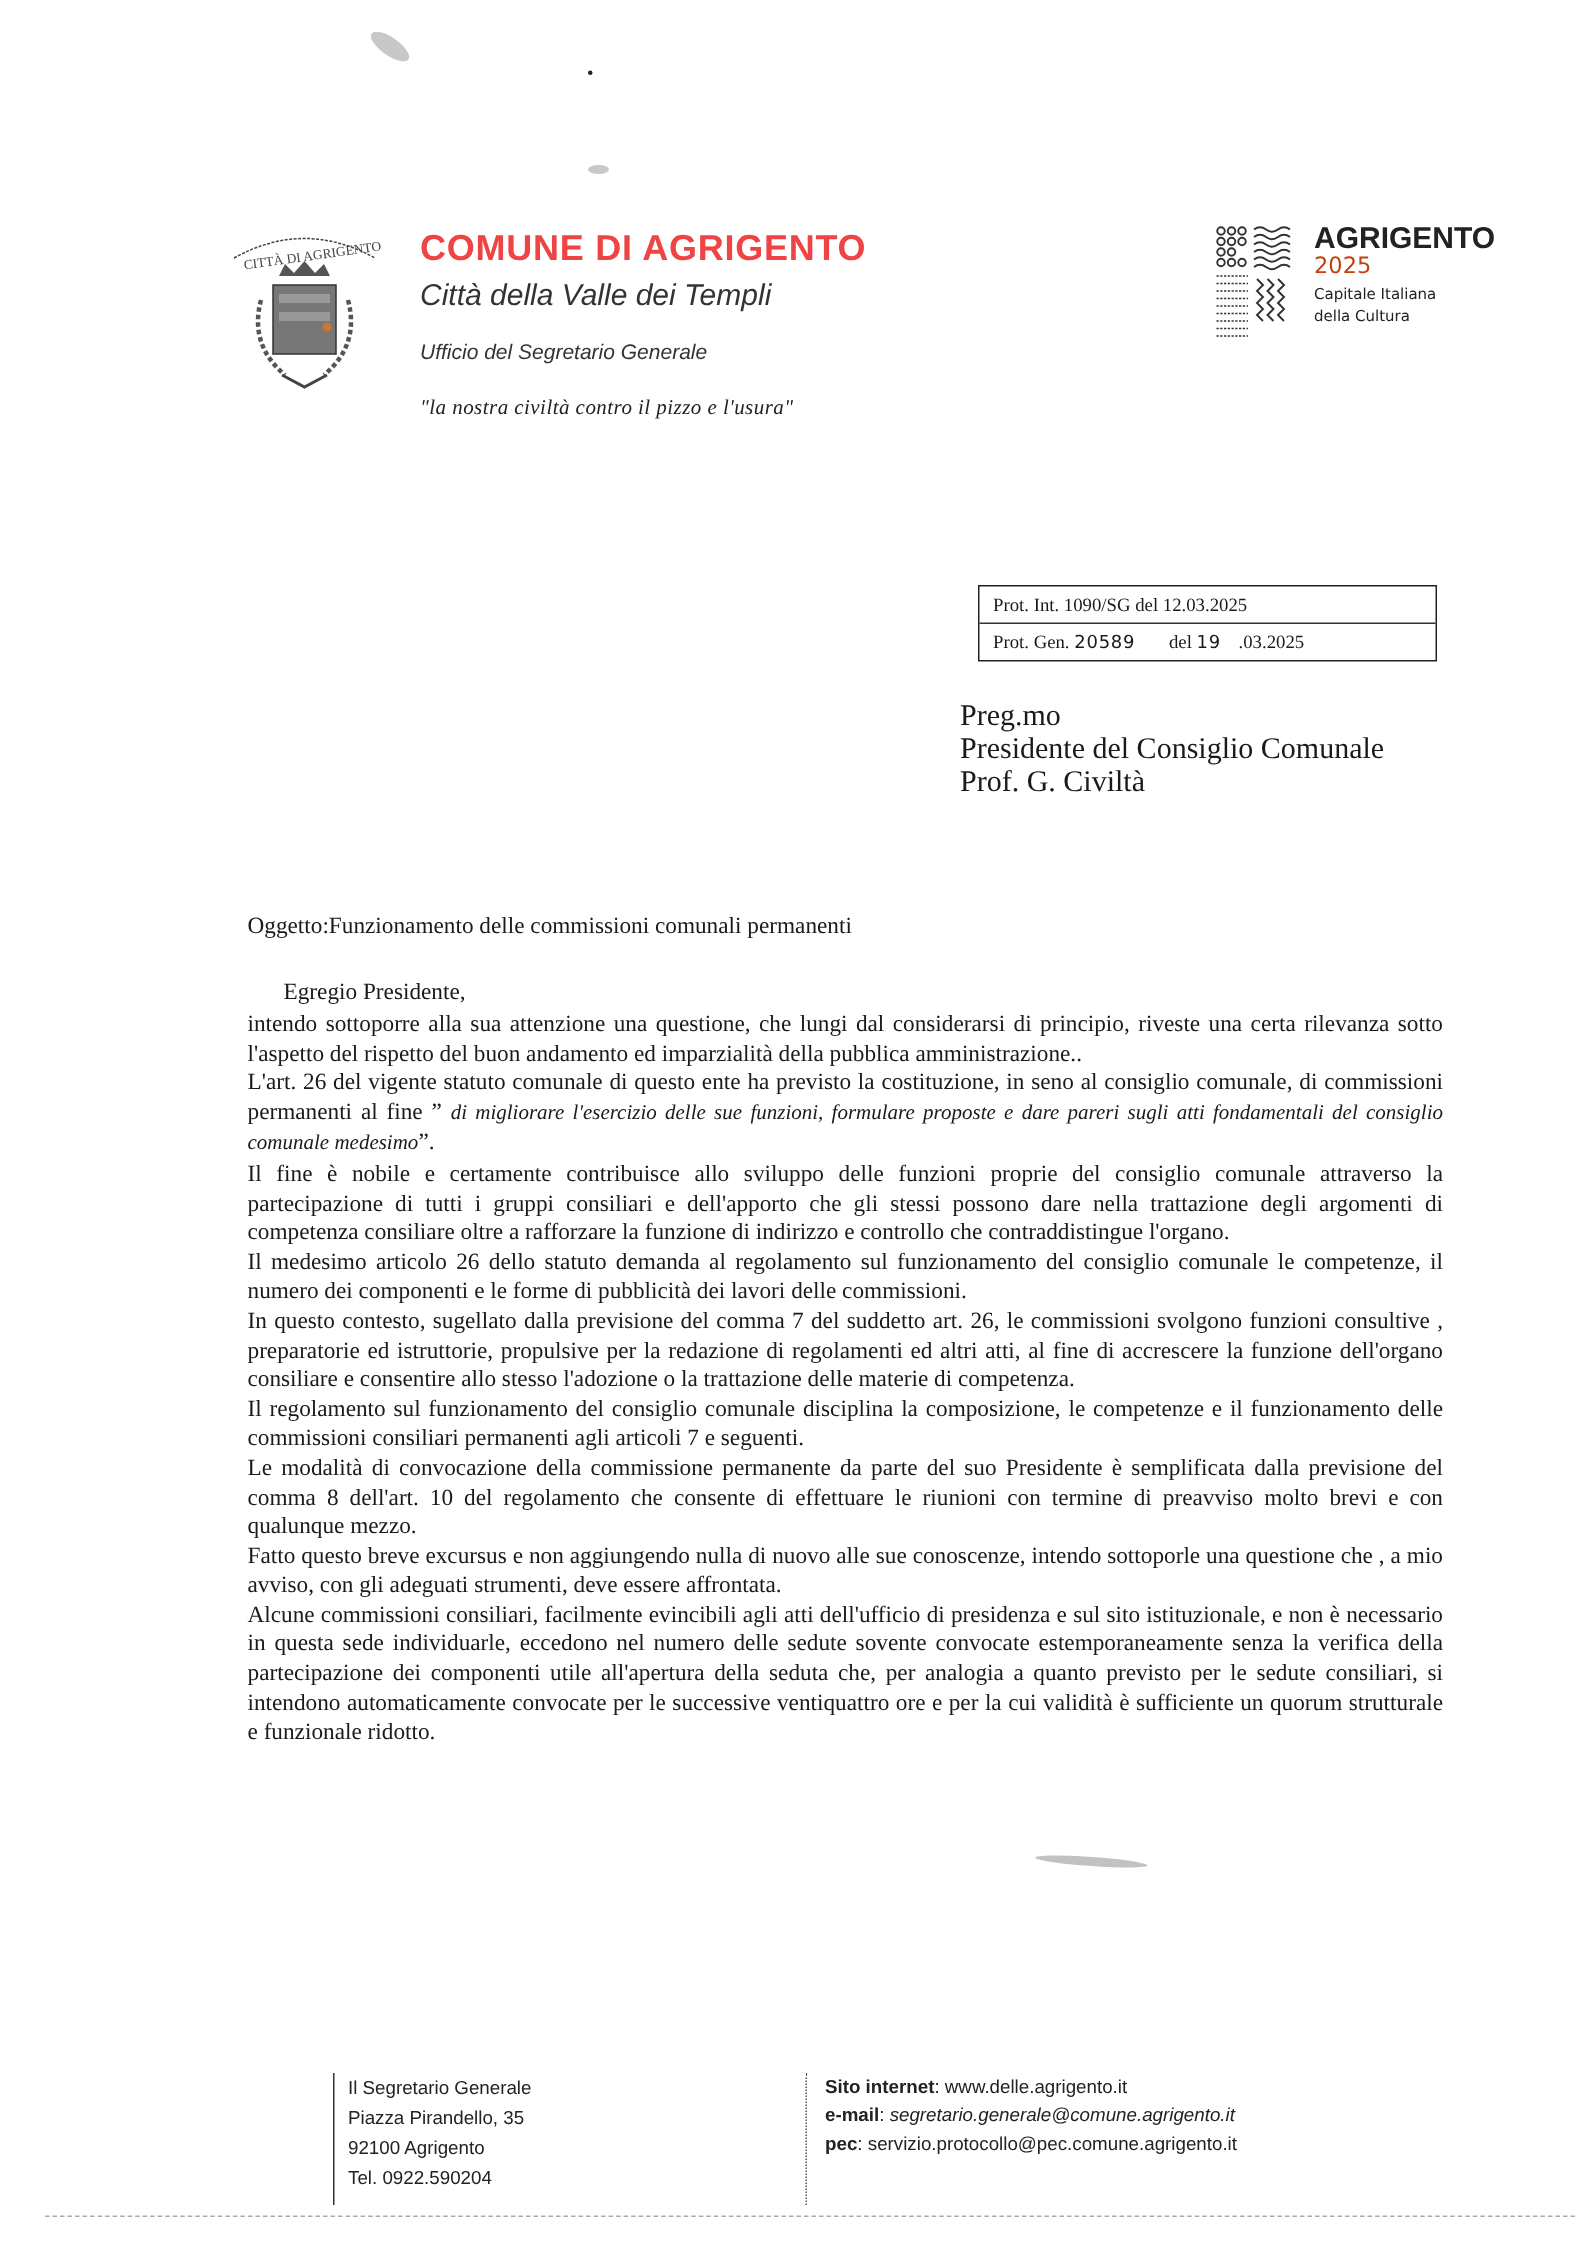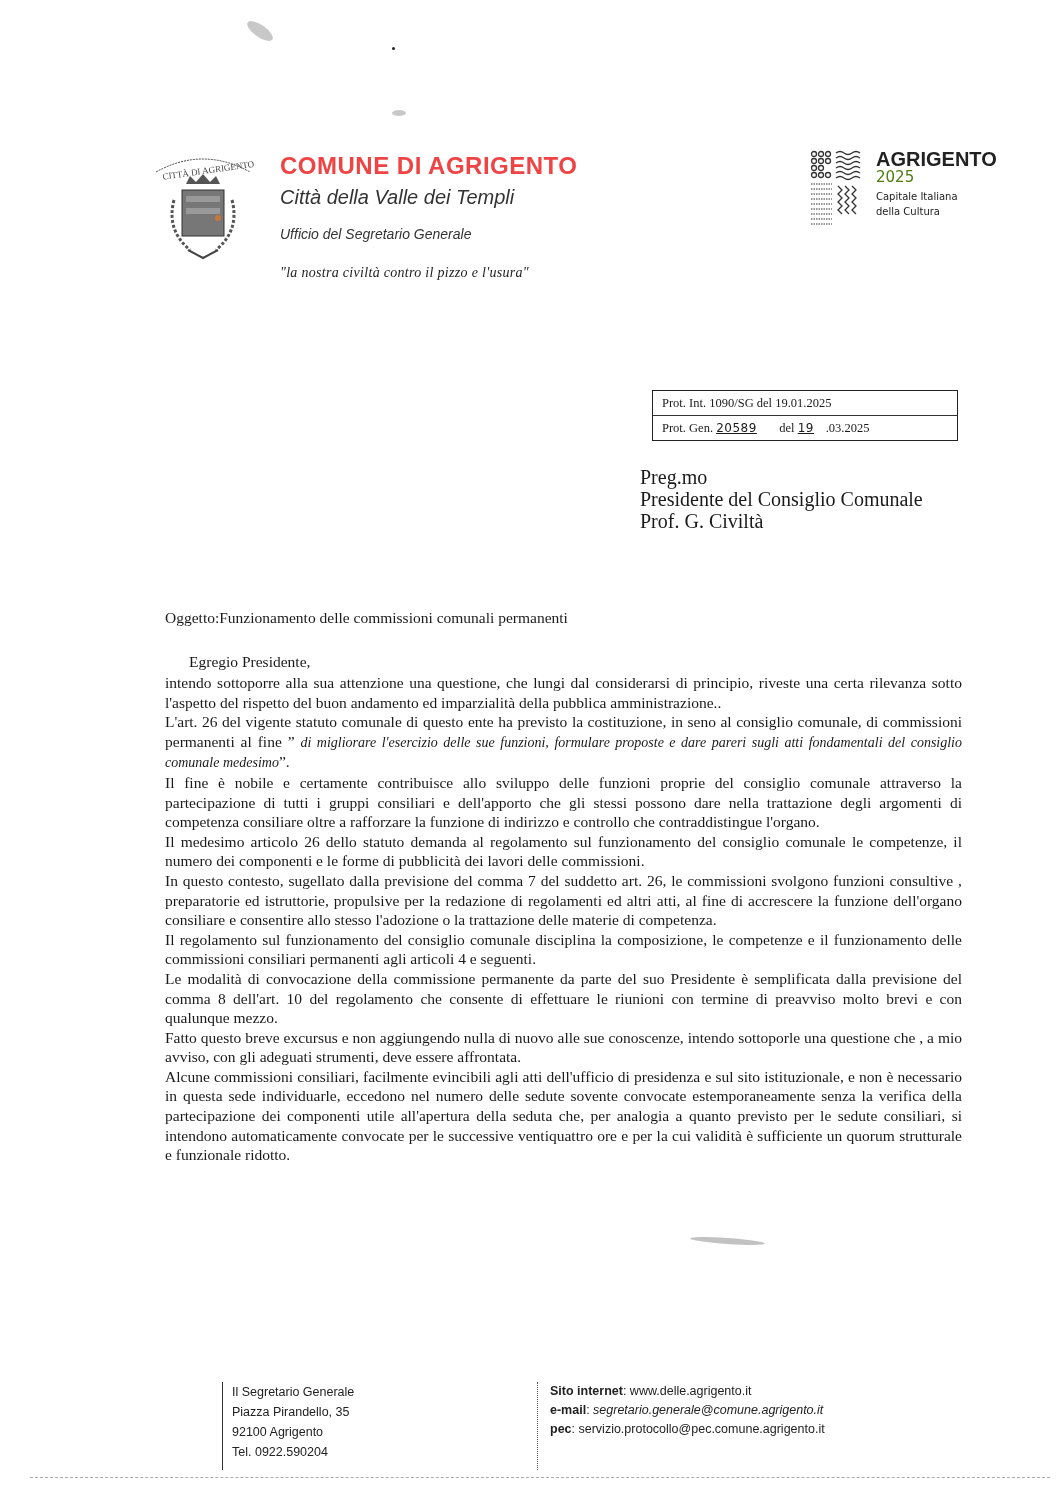--- a/index.html
+++ b/index.html
@@ -28,36 +28,36 @@
   .motto {
     left: 280px; top: 265px; font-family: "Liberation Serif", "DejaVu Serif", serif;
     font-style: italic; font-size: 14px; color: #222; letter-spacing: .3px;
   }
   .cap-logo { left: 810px; top: 150px; width: 56px; height: 80px; }
   .cap-title {
     left: 876px; top: 148px; font-family: "Liberation Sans", "DejaVu Sans", sans-serif;
     font-weight: bold; font-size: 20px; color: #222;
   }
   .cap-year {
-    left: 876px; top: 168px; font-family: "DejaVu Sans", sans-serif; font-size: 15px; color: #4d7c0f;
+    left: 876px; top: 168px; font-family: "DejaVu Sans", sans-serif; font-size: 15px; color: #c2410c;
   }
   .cap-desc {
     left: 876px; top: 189px; font-family: "DejaVu Sans", sans-serif; font-size: 10px; line-height: 15px; color: #222;
   }
 
   
   .proto {
     left: 652px; top: 390px; width: 304px; border: 1px solid #222; border-collapse: collapse;
   }
   .proto-row {
     height: 24px; border-bottom: 1px solid #333; font-size: 12.5px; line-height: 24px;
     padding-left: 9px; white-space: nowrap;
   }
   .proto-row:last-child { border-bottom: none; }
-  .hand { font-family: "DejaVu Sans", sans-serif; font-size: 12px; text-decoration: underline; letter-spacing: .5px; }
+  .hand { font-family: "DejaVu Sans", sans-serif; font-size: 12px; letter-spacing: .5px; }
   .blank { display: inline-block; border-bottom: 1px solid #222; height: 12px; vertical-align: baseline; }
 
   
   .recipient { left: 640px; top: 466px; font-size: 20px; line-height: 22px; }
 
   
   .subject { left: 165px; top: 609px; font-size: 15.5px; }
   .greeting { left: 189px; top: 653px; font-size: 15.5px; }
   .body {
     left: 165px; top: 673px; width: 797px; font-size: 15.5px; line-height: 19.6px; text-align: justify;
@@ -142,21 +142,21 @@
   </svg>
 </div>
 <div class="abs cap-title">AGRIGENTO</div>
 <div class="abs cap-year">2025</div>
 <div class="abs cap-desc">
   <div>Capitale Italiana</div>
   <div>della Cultura</div>
 </div>
 
 <div class="abs proto">
-  <div class="proto-row">Prot. Int. 1090/SG del 19.01.2025</div>
+  <div class="proto-row">Prot. Int. 1090/SG del 12.03.2025</div>
   <div class="proto-row">
     <span>Prot. Gen.</span>
     <span class="hand" style="display:inline-block;min-width:60px;">20589</span>
     <span>del</span>
     <span class="hand" style="display:inline-block;min-width:28px;">19</span><span>.03.2025</span>
   </div>
 </div>
 
 <div class="abs recipient">
   <div>Preg.mo</div>
@@ -169,21 +169,21 @@
 
 <div class="abs body">
   <p>intendo sottoporre alla sua attenzione una questione, che lungi dal considerarsi di principio, riveste una certa rilevanza sotto l'aspetto del rispetto del buon andamento ed imparzialità della pubblica amministrazione..</p>
   <p>
     <span>L'art. 26 del vigente statuto comunale di questo ente ha previsto la costituzione, in seno al consiglio comunale, di commissioni permanenti al fine ”</span>
     <em>di migliorare l'esercizio delle sue funzioni, formulare proposte e dare pareri sugli atti fondamentali del consiglio comunale medesimo</em><span>”.</span>
   </p>
   <p>Il fine è nobile e certamente contribuisce allo sviluppo delle funzioni proprie del consiglio comunale attraverso la partecipazione di tutti i gruppi consiliari e dell'apporto che gli stessi possono dare nella trattazione degli argomenti di competenza consiliare oltre a rafforzare la funzione di indirizzo e controllo che contraddistingue l'organo.</p>
   <p>Il medesimo articolo 26 dello statuto demanda al regolamento sul funzionamento del consiglio comunale le competenze, il numero dei componenti e le forme di pubblicità dei lavori delle commissioni.</p>
   <p>In questo contesto, sugellato dalla previsione del comma 7 del suddetto art. 26, le commissioni svolgono funzioni consultive , preparatorie ed istruttorie, propulsive per la redazione di regolamenti ed altri atti, al fine di accrescere la funzione dell'organo consiliare e consentire allo stesso l'adozione o la trattazione delle materie di competenza.</p>
-  <p>Il regolamento  sul funzionamento del consiglio comunale disciplina la composizione, le competenze e il funzionamento delle commissioni consiliari permanenti agli articoli 4 e seguenti.</p>
+  <p>Il regolamento  sul funzionamento del consiglio comunale disciplina la composizione, le competenze e il funzionamento delle commissioni consiliari permanenti agli articoli 7 e seguenti.</p>
   <p>Le modalità di convocazione della commissione permanente  da parte del suo Presidente è semplificata dalla previsione del comma 8 dell'art. 10 del regolamento che consente di effettuare le riunioni con termine di preavviso molto brevi e con  qualunque mezzo.</p>
   <p>Fatto questo breve excursus e non aggiungendo nulla di nuovo alle sue conoscenze, intendo sottoporle una questione che , a mio avviso, con gli adeguati strumenti, deve essere affrontata.</p>
   <p>Alcune commissioni consiliari, facilmente evincibili agli atti dell'ufficio di presidenza e sul sito istituzionale,  e non è necessario  in questa sede individuarle, eccedono nel numero delle sedute sovente convocate estemporaneamente senza la verifica della partecipazione dei componenti utile all'apertura della seduta che, per analogia a quanto previsto per le sedute consiliari, si intendono automaticamente convocate per le  successive ventiquattro ore e per la cui validità è sufficiente  un quorum strutturale e funzionale ridotto.</p>
 </div>
 <div class="smudge" style="left:690px;top:1238px;width:75px;height:6px;opacity:.6;transform:rotate(4deg);"></div>
 
 <div class="abs foot-left">
   <div>Il Segretario Generale</div>
   <div>Piazza Pirandello, 35</div>
   <div>92100 Agrigento</div>

